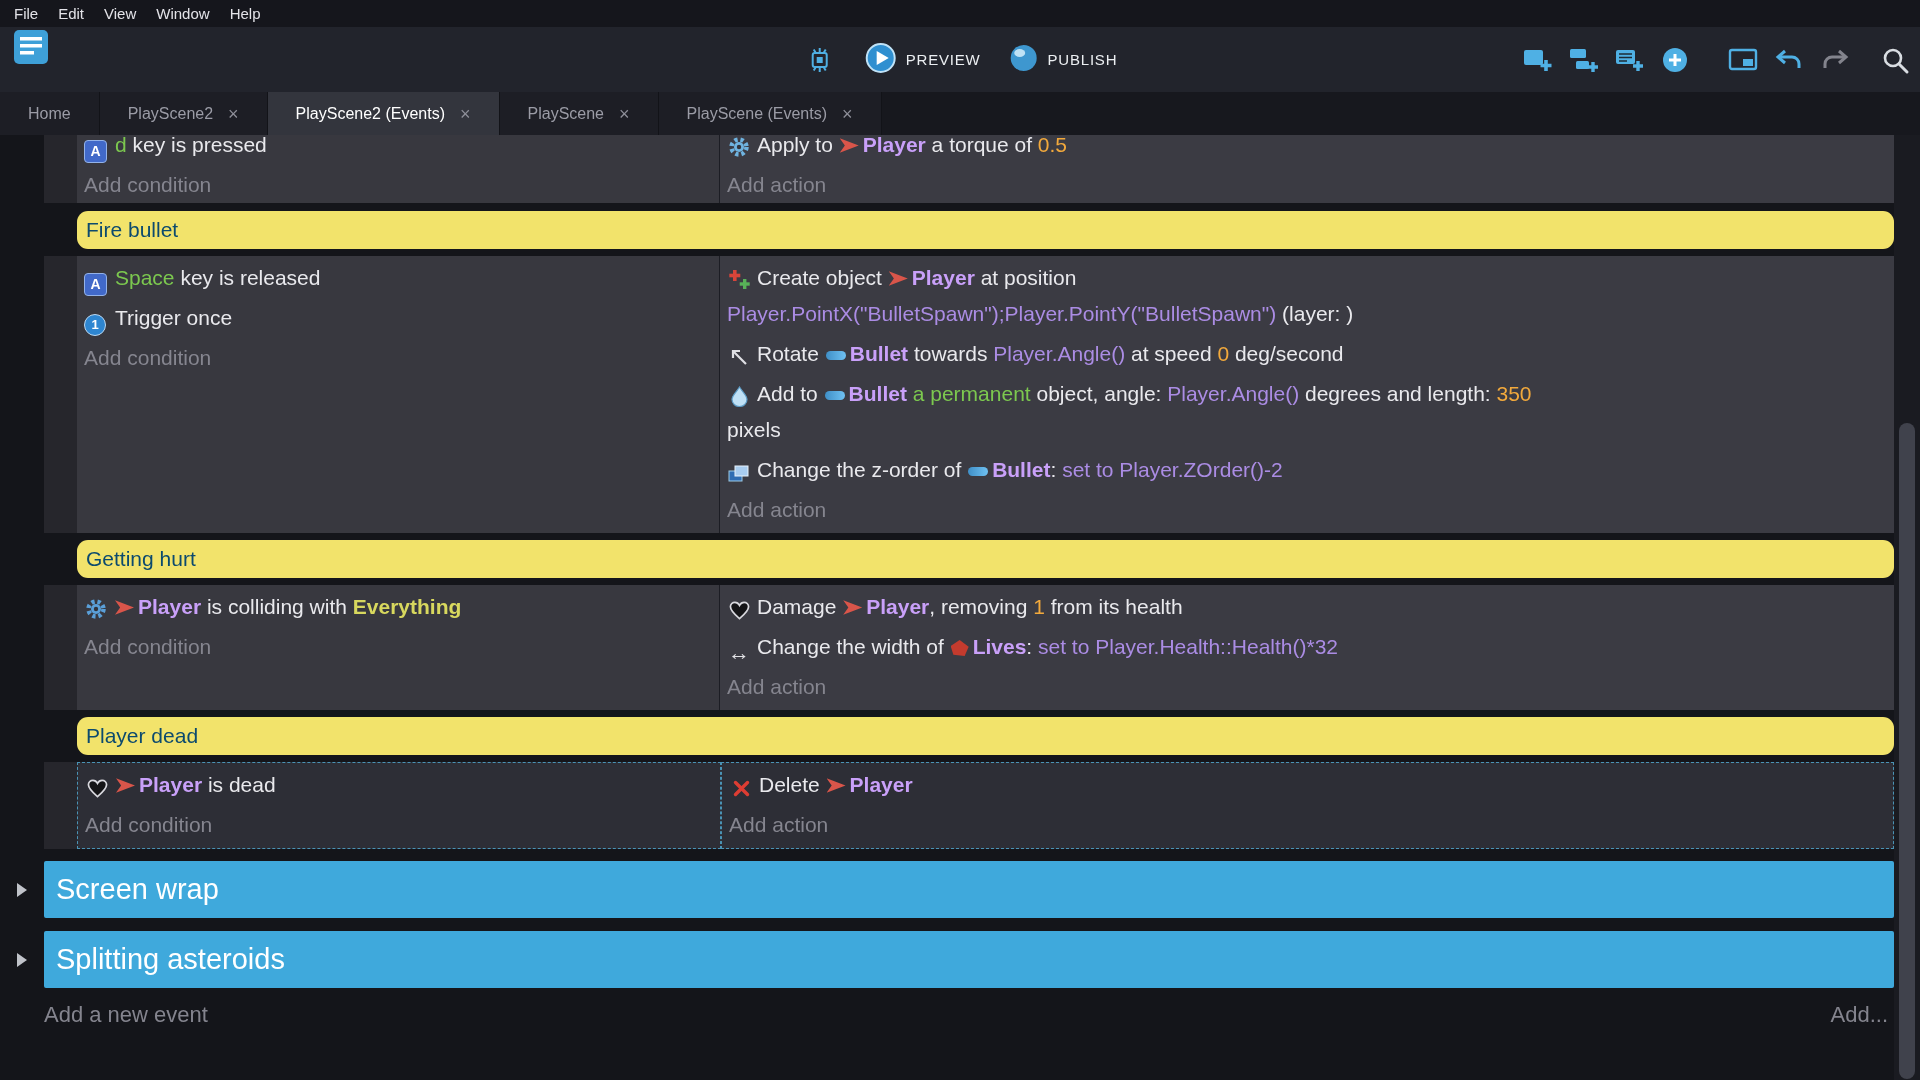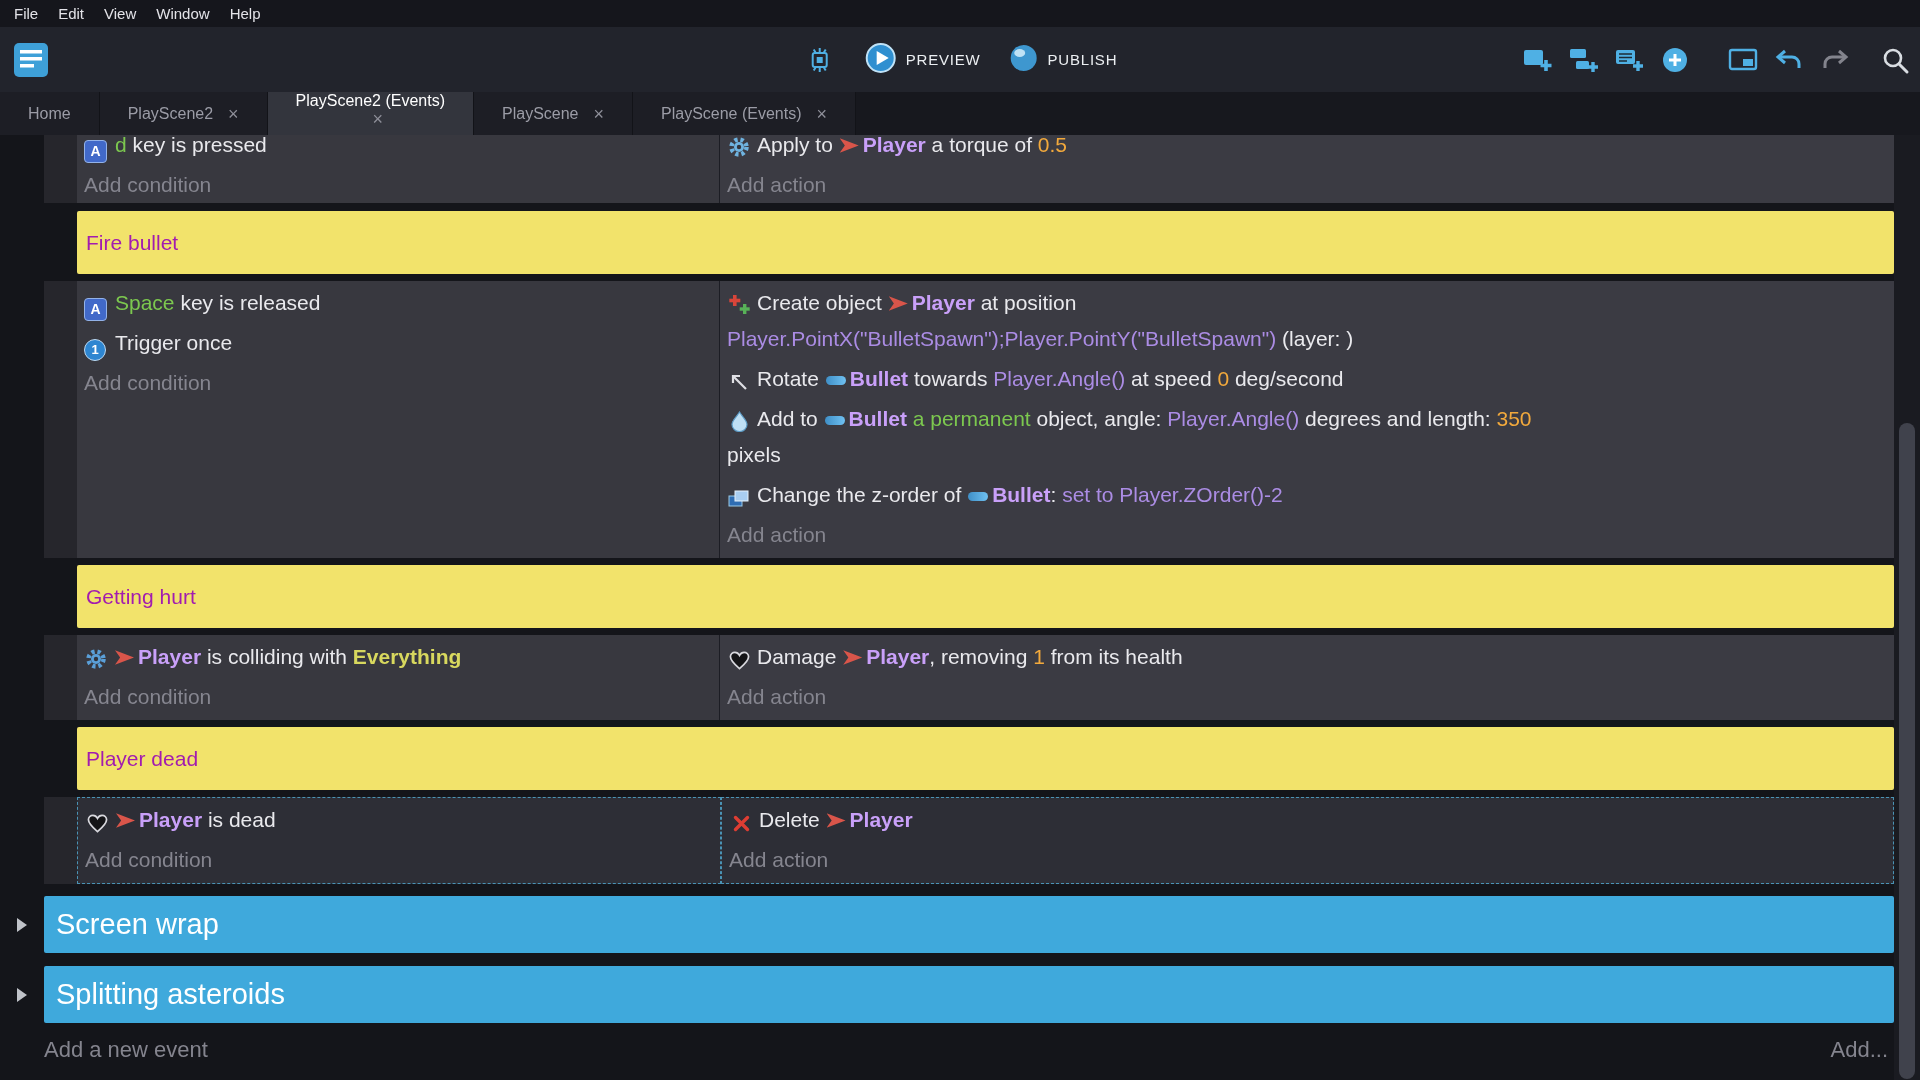--- a/index.html
+++ b/index.html
@@ -4,33 +4,33 @@
 <style>
   html,body{margin:0;padding:0;background:#14151a;}
   body{width:1920px;height:1080px;overflow:hidden;font-family:"Liberation Sans",sans-serif;color:#e9e9ed;position:relative;}
   .app{position:absolute;inset:0;}
 
   
   .menubar{height:27px;background:#15161c;display:flex;align-items:center;padding-left:4px;}
   .menu-item{font-size:15px;color:#e3e3e8;padding:0 10px;cursor:default;}
 
   
-  .toolbar{height:65px;background:#22242c;position:relative;display:flex;align-items:center;}
+  .toolbar{height:65px;background:#22242c;position:relative;display:flex;align-items:flex-start;}
   .logo{margin-left:12px;display:flex;align-items:center;}
   .tb-center{position:absolute;left:50%;transform:translateX(-50%);display:flex;align-items:center;gap:28px;height:100%;}
   .tb-btn{display:flex;align-items:center;gap:9px;font-size:15px;letter-spacing:0.8px;color:#eceff2;}
   .tb-right{position:absolute;right:8px;top:0;height:100%;display:flex;align-items:center;gap:12px;}
   .tb-icon{display:flex;align-items:center;justify-content:center;width:34px;height:34px;}
   .sep-left{margin-left:22px;}
   .sep-left2{margin-left:14px;}
 
   
   .tabbar{height:43px;background:#17181e;display:flex;align-items:stretch;}
   .tab{display:flex;align-items:center;padding:0 28px;font-size:16px;color:#9b9ca6;background:#1d1e25;border-right:1px solid #121318;white-space:nowrap;}
-  .tab.active{background:#33353d;color:#ffffff;flex-direction:column;}
+  .tab.active{background:#33353d;color:#ffffff;}
   .tab-close{margin-left:15px;font-size:18px;color:#8e8f99;line-height:1;}
 
   
   .sheet-wrap{position:absolute;top:135px;left:0;right:26px;bottom:0;background:#14151a;overflow:hidden;}
   .sheet{width:100%;}
 
   .event-row{display:flex;margin-left:44px;margin-bottom:7px;align-items:stretch;}
   .handle{width:33px;flex:none;background:#26262c;}
   .cell{overflow:hidden;}
   .conditions{width:642px;flex:none;background:#38383f;border-right:1px solid #1c1d24;}
@@ -58,21 +58,21 @@
   
   .event-row.selected{margin-bottom:12px;}
   .selected .conditions{background:#2d2e36;border:1px dashed #4a93b5;}
   .selected .actions{background:#2d2e36;border:1px dashed #4a93b5;}
 
   
   .event-row.partial{height:68px;margin-bottom:8px;}
   .partial .cell-inner{margin-top:-12px;}
 
   
-  .comment-row{margin-left:77px;height:63px;background:#f2e36b;display:flex;align-items:center;padding-left:9px;font-size:21px;color:#a21caf;margin-bottom:7px;border-radius:2px;}
+  .comment-row{margin-left:77px;height:38px;background:#f2e36b;display:flex;align-items:center;padding-left:9px;font-size:21px;color:#0c4a6e;margin-bottom:7px;border-radius:11px;}
 
   
   .group-row{display:flex;align-items:center;margin-bottom:13px;height:57px;}
   .disclosure{width:44px;flex:none;display:flex;justify-content:center;}
   .tri{width:0;height:0;border-top:7px solid transparent;border-bottom:7px solid transparent;border-left:10px solid #c0c3c9;}
   .group-bar{flex:1;height:57px;background:#3fa9dc;color:#fff;font-size:29px;display:flex;align-items:center;padding-left:12px;border-radius:2px;}
 
   
   .sheet-footer{display:flex;justify-content:space-between;margin:14px 6px 0 44px;font-size:22px;color:#84848e;}
 
@@ -301,20 +301,23 @@
             <div class="add-btn">Add condition</div>
           </div>
         </div>
         <div class="cell actions">
           <div class="cell-inner">
             <div class="ln">
               <div class="rw"><span class="ic"><svg width="21" height="19" viewBox="0 0 24 22">
                       <path d="M12 20.5 C5.5 15 1.5 11 1.5 6.8 C1.5 3.6 3.9 1.5 6.7 1.5 C9 1.5 10.9 2.9 12 5 C13.1 2.9 15 1.5 17.3 1.5 C20.1 1.5 22.5 3.6 22.5 6.8 C22.5 11 18.5 15 12 20.5 Z" fill="#141417" stroke="#d8d8de" stroke-width="2"></path>
                     </svg></span><span class="sg plain">Damage </span><span class="oi oi-player"></span><span class="sg obj">Player</span><span class="sg plain">, removing </span><span class="sg num">1</span><span class="sg plain"> from its health</span></div>
             </div>
+            <div class="ln">
+              <div class="rw"><span class="ic ic-width">↔</span><span class="sg plain">Change the width of </span><span class="oi oi-lives"></span><span class="sg obj">Lives</span><span class="sg plain">: </span><span class="sg expr">set to </span><span class="sg expr">Player.Health::Health()*32</span></div>
+            </div>
             <div class="add-btn">Add action</div>
           </div>
         </div>
       </div>
 
       <div class="comment-row">
           <span>Player dead</span>
         </div>
 
       <div class="event-row selected">

